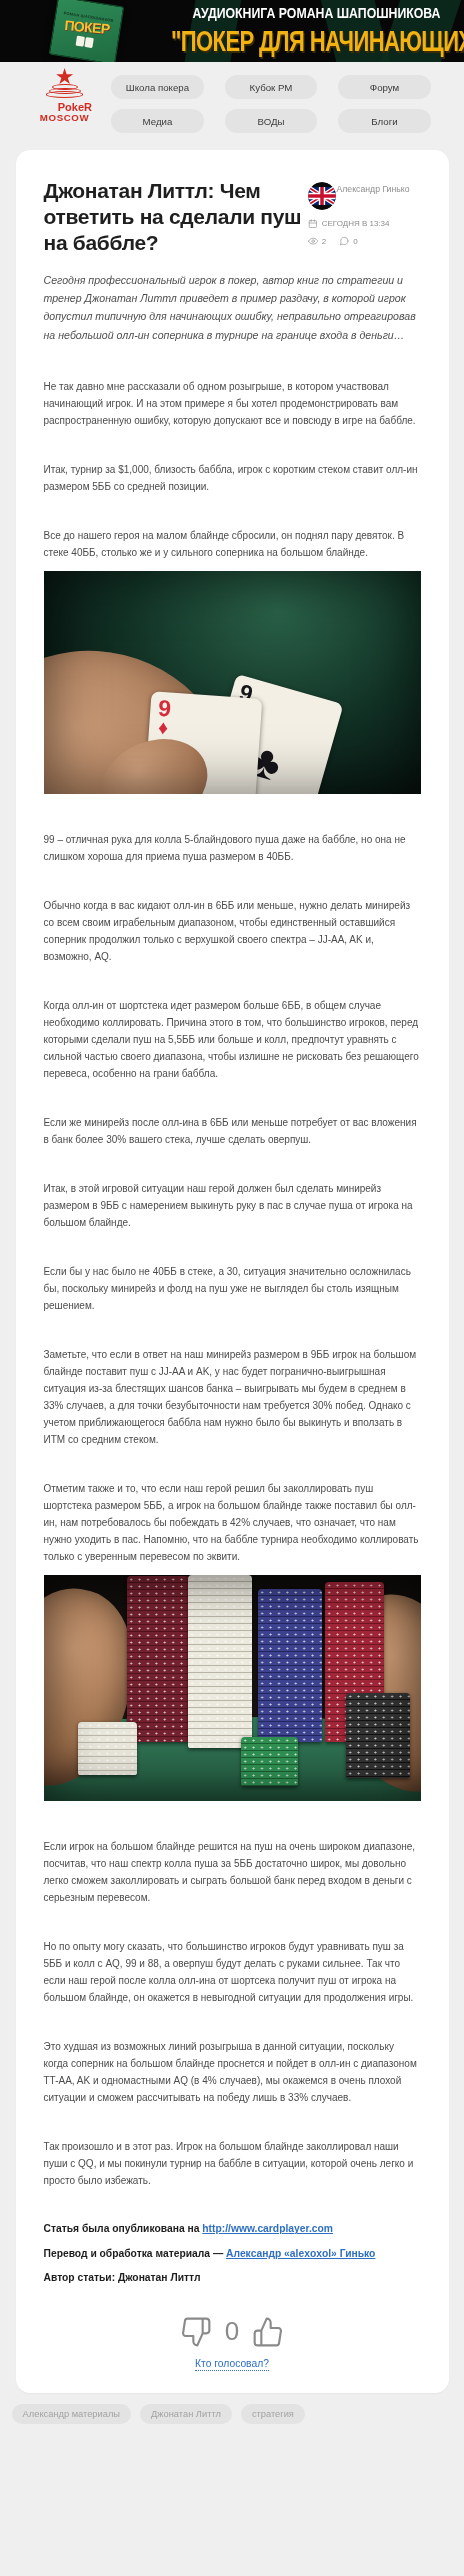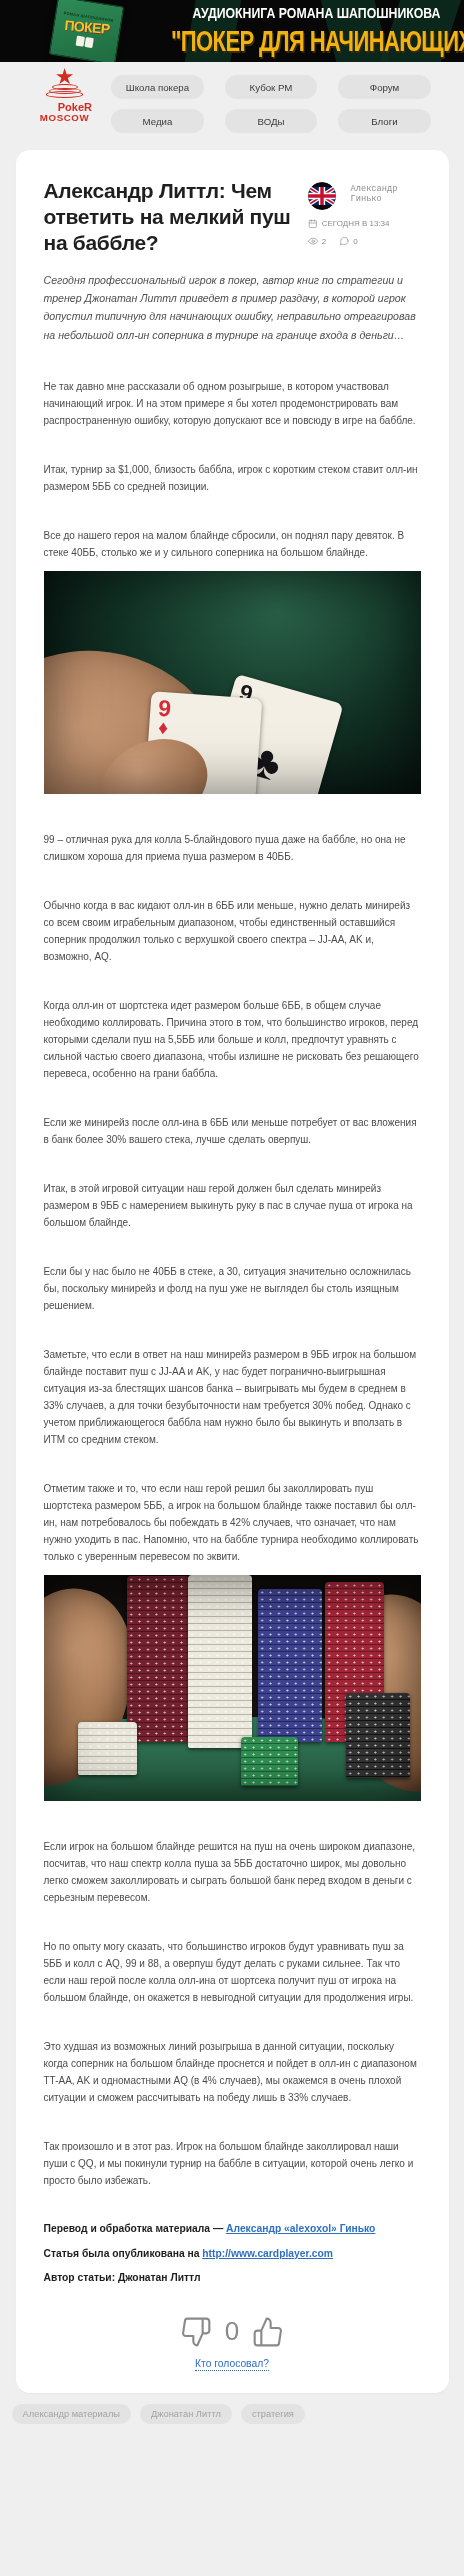--- a/index.html
+++ b/index.html
@@ -67,21 +67,21 @@
   
   .card{
     margin:0 15.5px; background:#ffffff; border-radius:14px;
     padding:28px 28px 18px; box-shadow:0 0.6px 1.9px rgba(0,0,0,.04);
   }
   .article-head{ display:flex; margin-bottom:15.5px; }
   h1.title{
     width:258px; font-size:21px; line-height:1.23; color:#1f1f1f; letter-spacing:-0.3px;
   }
   .meta{ margin-left:auto; width:113px; padding-top:3.9px; }
-  .author-row{ display:flex; align-items:flex-start; gap:15px;font-family:Liberation Mono, monospace; }
+  .author-row{ display:flex; align-items:flex-start; gap:1px; }
   .avatar{ width:28px; height:28px; flex:0 0 28px; border-radius:50%; overflow:hidden; display:block; cursor:pointer; }
   .author-name{ font-size:8.7px; color:#8d8d8d; padding-top:2.6px; }
   .date-row,.stats-row{
     display:flex; align-items:center; gap:4.5px; color:#8d8d8d; font-size:8px; margin-top:9px;
   }
   .stats-row{ gap:3.9px; margin-top:7.7px; }
   .stats-row .num{ margin-right:9px; }
   .micon{ stroke:#9b9b9b; fill:none; stroke-width:1.8; stroke-linecap:round; stroke-linejoin:round; }
   
   .lead{
@@ -204,21 +204,21 @@
     <button class="nav-btn">Кубок РМ</button>
     <button class="nav-btn">Форум</button>
     <button class="nav-btn">Медиа</button>
     <button class="nav-btn">ВОДы</button>
     <button class="nav-btn">Блоги</button>
   </div>
 </nav>
 
 <main class="card">
   <div class="article-head">
-    <h1 class="title">Александр Литтл: Чем ответить на мелкий пуш на баббле?</h1>
+    <h1 class="title">Джонатан Литтл: Чем ответить на сделали пуш на баббле?</h1>
     <div class="meta">
       <div class="author-row">
         <span class="avatar">
           <svg viewBox="0 0 40 40" width="28" height="28">
             <defs>
                 <clipPath id="avc">
                   <circle cx="20" cy="20" r="20"></circle>
                 </clipPath>
               </defs>
             <g clip-path="url(#avc)">
@@ -301,22 +301,22 @@
     <div class="stack st-green"></div>
     <div class="stack st-black"></div>
     <div class="vignette"></div>
   </div>
 
   <p class="body">Если игрок на большом блайнде решится на пуш на очень широком диапазоне, посчитав, что наш спектр колла пуша за 5ББ достаточно широк, мы довольно легко сможем заколлировать и сыграть большой банк перед входом в деньги с серьезным перевесом.</p>
   <p class="body">Но по опыту могу сказать, что большинство игроков будут уравнивать пуш за 5ББ и колл с AQ, 99 и 88, а оверпуш будут делать с руками сильнее. Так что если наш герой после колла олл-ина от шортсека получит пуш от игрока на большом блайнде, он окажется в невыгодной ситуации для продолжения игры.</p>
   <p class="body">Это худшая из возможных линий розыгрыша в данной ситуации, поскольку когда соперник на большом блайнде проснется и пойдет в олл-ин с диапазоном TT-AA, AK и одномастными AQ (в 4% случаев), мы окажемся в очень плохой ситуации и сможем рассчитывать на победу лишь в 33% случаев.</p>
   <p class="body">Так произошло и в этот раз. Игрок на большом блайнде заколлировал наши пуши с QQ, и мы покинули турнир на баббле в ситуации, которой очень легко и просто было избежать.</p>
 
+  <p class="foot"><span>Статья была опубликована на </span><a>http://www.cardplayer.com</a></p>
   <p class="foot"><span>Перевод и обработка материала — </span><a>Александр «alexoxol» Гинько</a></p>
-  <p class="foot"><span>Статья была опубликована на </span><a>http://www.cardplayer.com</a></p>
   <p class="foot">Автор статьи: Джонатан Литтл</p>
 
   <div class="vote-row">
     <button class="vote-btn">
       <svg class="vote-ico" width="32" height="32" viewBox="0 0 24 24">
           <path d="M10 15v4a3 3 0 0 0 3 3l4-9V2H5.72a2 2 0 0 0-2 1.7l-1.38 9a2 2 0 0 0 2 2.3zm7-13h2.67A2.31 2.31 0 0 1 22 4v7a2.31 2.31 0 0 1-2.33 2H17"></path>
         </svg>
     </button>
     <span class="vote-count">0</span>
     <button class="vote-btn">

